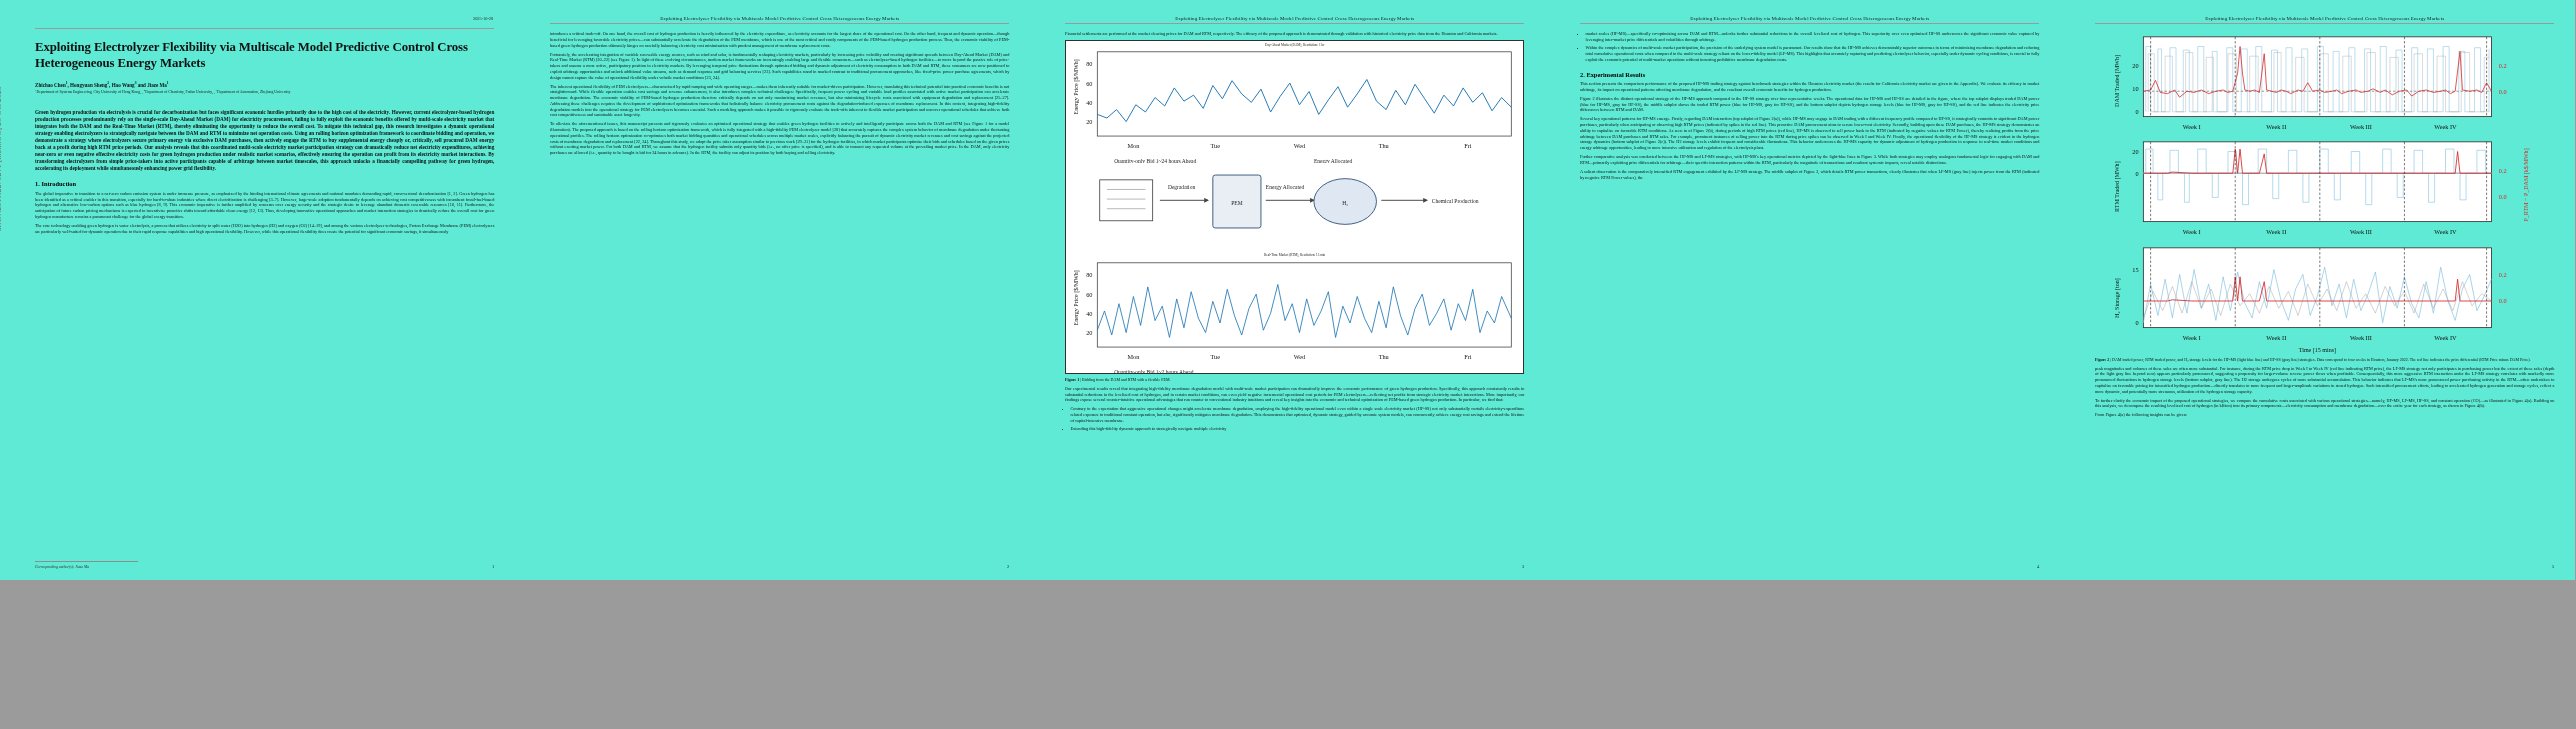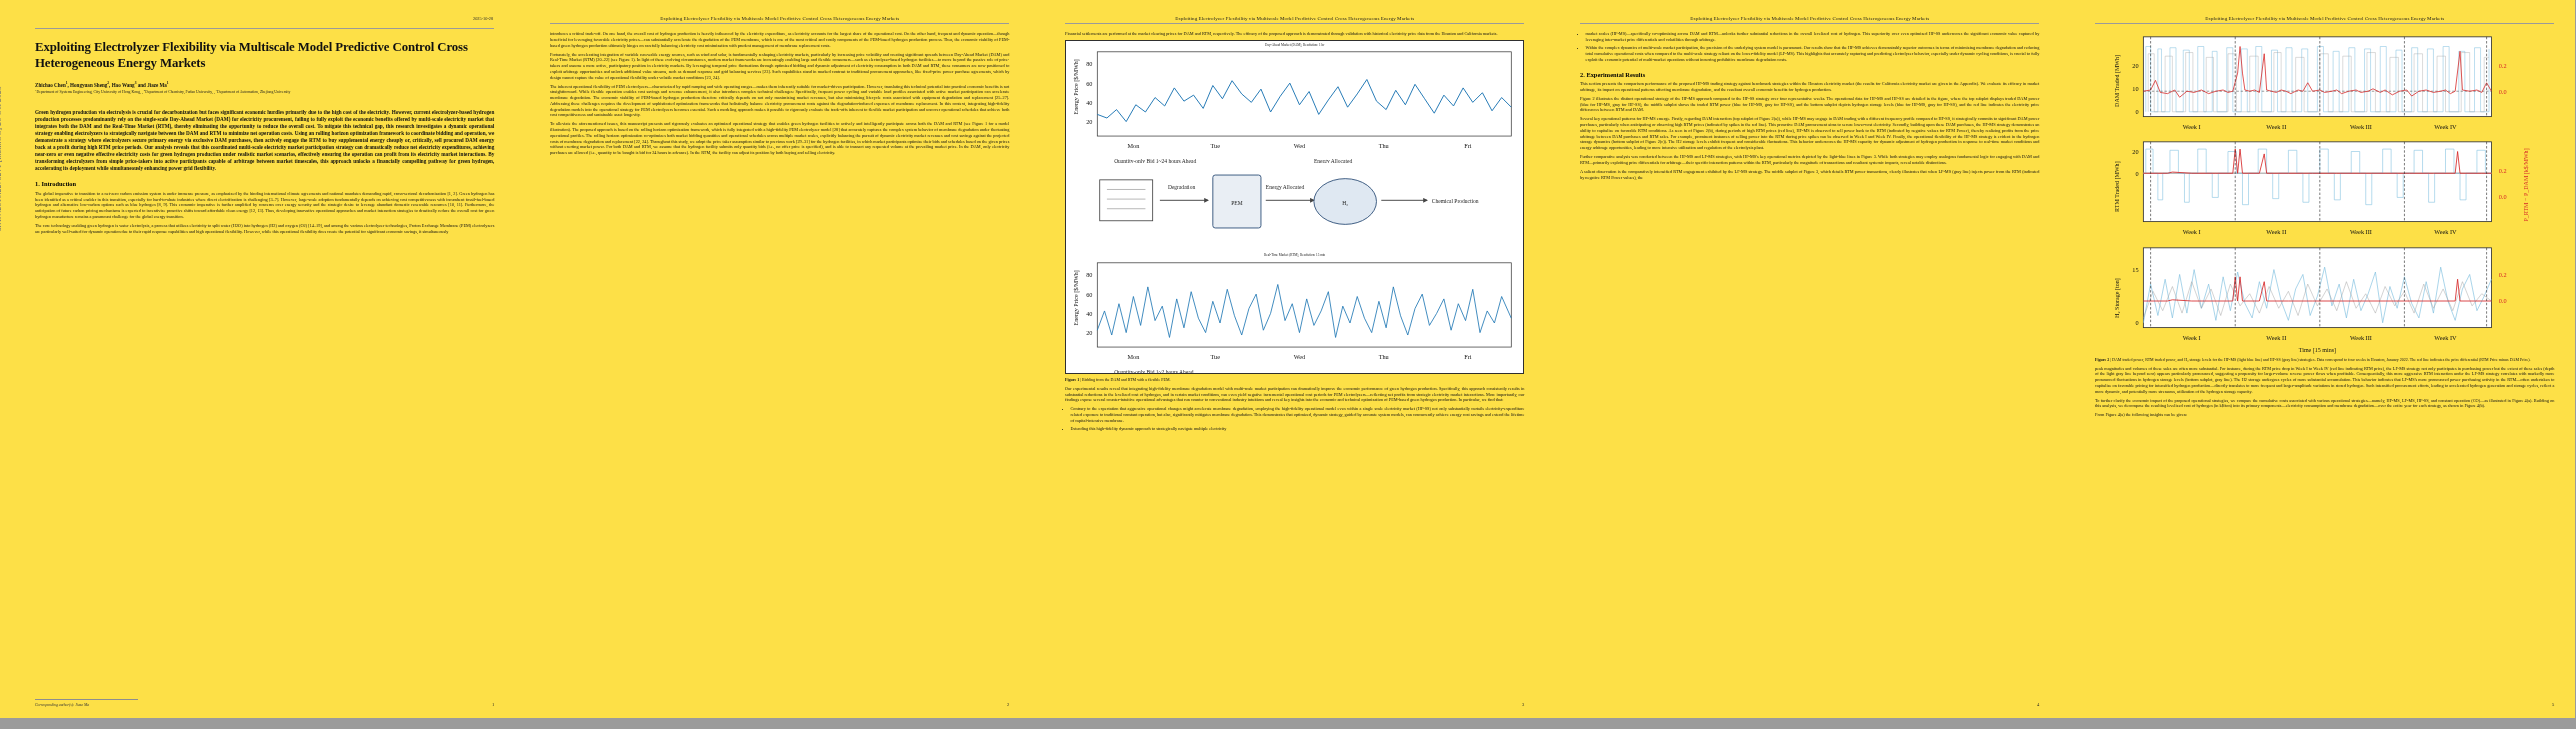--- a/index.html
+++ b/index.html
@@ -12,23 +12,23 @@
   #sheet {
     width: 2576px; height: 729px;
     background: #9b9b9b;
     display: flex;
     align-items: flex-start;
     justify-content: flex-start;
     overflow: hidden;
     position: relative;
   }
   .page {
-    background: #fde047;
+    background: #5eead4;
     width: 515px;
-    height: 718px;
+    height: 580px;
     position: relative;
     overflow: hidden;
     flex: 0 0 515px;
     padding: 0;
   }
   .page-inner {
     position: absolute;
     left: 35px; right: 20.7px; top: 16px; bottom: 16px;
   }
   

